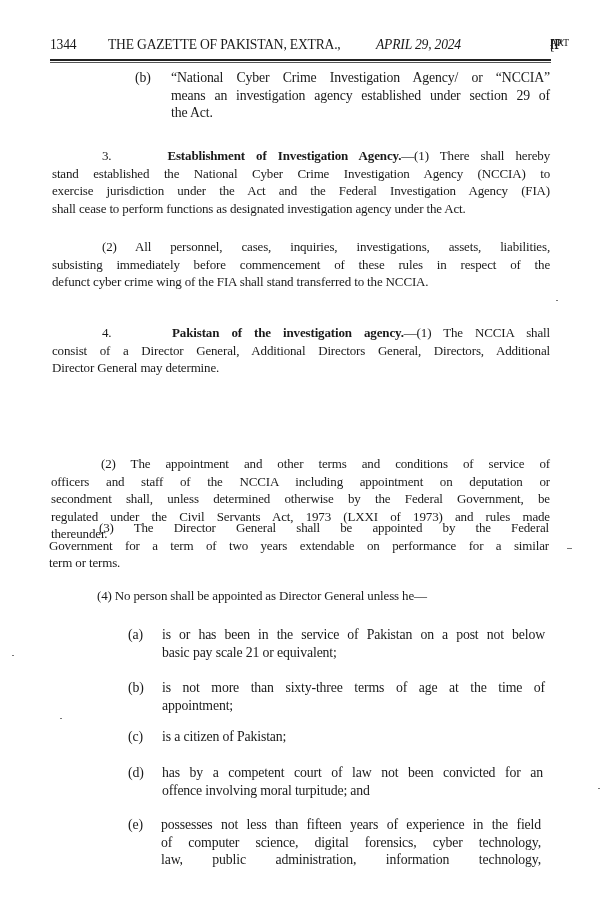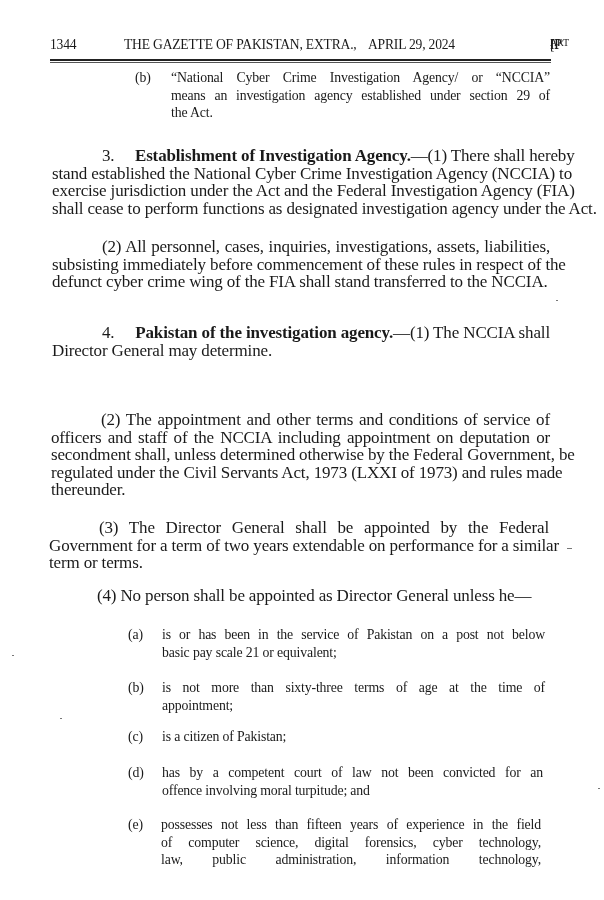--- a/index.html
+++ b/index.html
@@ -8,34 +8,34 @@
     font-family: "Liberation Serif", "DejaVu Serif", serif;
     color: #1a1a1a;
   }
   .page { position: absolute; left: 0; top: 0; width: 543px; height: 900px; }
   .header {
     position: absolute; left: 50px; top: 37px; width: 500px; height: 22px;
     font-size: 13.6px; letter-spacing: -0.2px;
   }
   .header span { position: absolute; top: 0; white-space: nowrap; }
   .h-page { left: 0; }
-  .h-title { left: 74px; text-align: center; }
-  .h-date { left: 318px; }
+  .h-title { left: 58px; text-align: center; }
+  .h-date { left: 326px; font-style: italic; }
   .h-part { right: 0; }
   .h-part .sc { font-size: 10px; }
   .rule {
     position: absolute; left: 50px; top: 59px; width: 501px; height: 0;
     border-top: 2px solid #222; 
   }
   .rule2 {
     position: absolute; left: 50px; top: 62px; width: 501px; height: 0;
     border-top: 1px solid #555;
   }
   .para {
-    position: absolute; font-size: 17px; line-height: 17.6px;
+    position: absolute; font-size: 13px; line-height: 17.6px;
     text-align: justify; letter-spacing: -0.15px;
   }
   .para .ln { display: block; white-space: nowrap; text-align-last: justify; }
   .para .ln.last { text-align-last: left; }
   .item { position: absolute; font-size: 13.8px; line-height: 17.6px; letter-spacing: -0.15px; }
   .item .lbl { position: absolute; left: 0; top: 0; }
   .item .body { position: absolute; top: 0; }
   .item .body .ln { display: block; white-space: nowrap; text-align: justify; text-align-last: justify; }
   .item .body .ln.last { text-align-last: left; }
   b { font-weight: bold; }
@@ -76,25 +76,26 @@
   </div>
 
   <div class="para" style="left:52px; top:238px; width:498px;">
     <span class="ln" style="padding-left:50px;">(2)   All personnel, cases, inquiries, investigations, assets, liabilities,</span>
     <span class="ln">subsisting immediately before commencement of these rules in respect of the</span>
     <span class="ln last">defunct cyber crime wing of the FIA shall stand transferred to the NCCIA.</span>
   </div>
 
   <div class="para" style="left:52px; top:324px; width:498px;">
     <span class="ln" style="padding-left:50px;"><span>4.</span>&nbsp;&nbsp;&nbsp;&nbsp;&nbsp;<b>Pakistan of the investigation agency.</b><span>—(1) The NCCIA shall</span></span>
+    <span class="ln">consist of a Director General, Additional Directors General, Directors, Additional</span>
     <span class="ln last">Director General may determine.</span>
   </div>
 
   <div class="para" style="left:51px; top:411px; width:499px;">
-    <span class="ln" style="padding-left:50px;">(2)  The appointment and other terms and conditions of service of</span>
+    <span class="ln" style="padding-left:50px;margin-top:44px;">(2)  The appointment and other terms and conditions of service of</span>
     <span class="ln">officers and staff of the NCCIA including appointment on deputation or</span>
     <span class="ln">secondment shall, unless determined otherwise by the Federal Government, be</span>
     <span class="ln">regulated under the Civil Servants Act, 1973 (LXXI of 1973) and rules made</span>
     <span class="ln last">thereunder.</span>
   </div>
 
   <div class="para" style="left:49px; top:519px; width:500px;">
     <span class="ln" style="padding-left:50px;">(3)  The Director General shall be appointed by the Federal</span>
     <span class="ln">Government for a term of two years extendable on performance for a similar</span>
     <span class="ln last">term or terms.</span>

